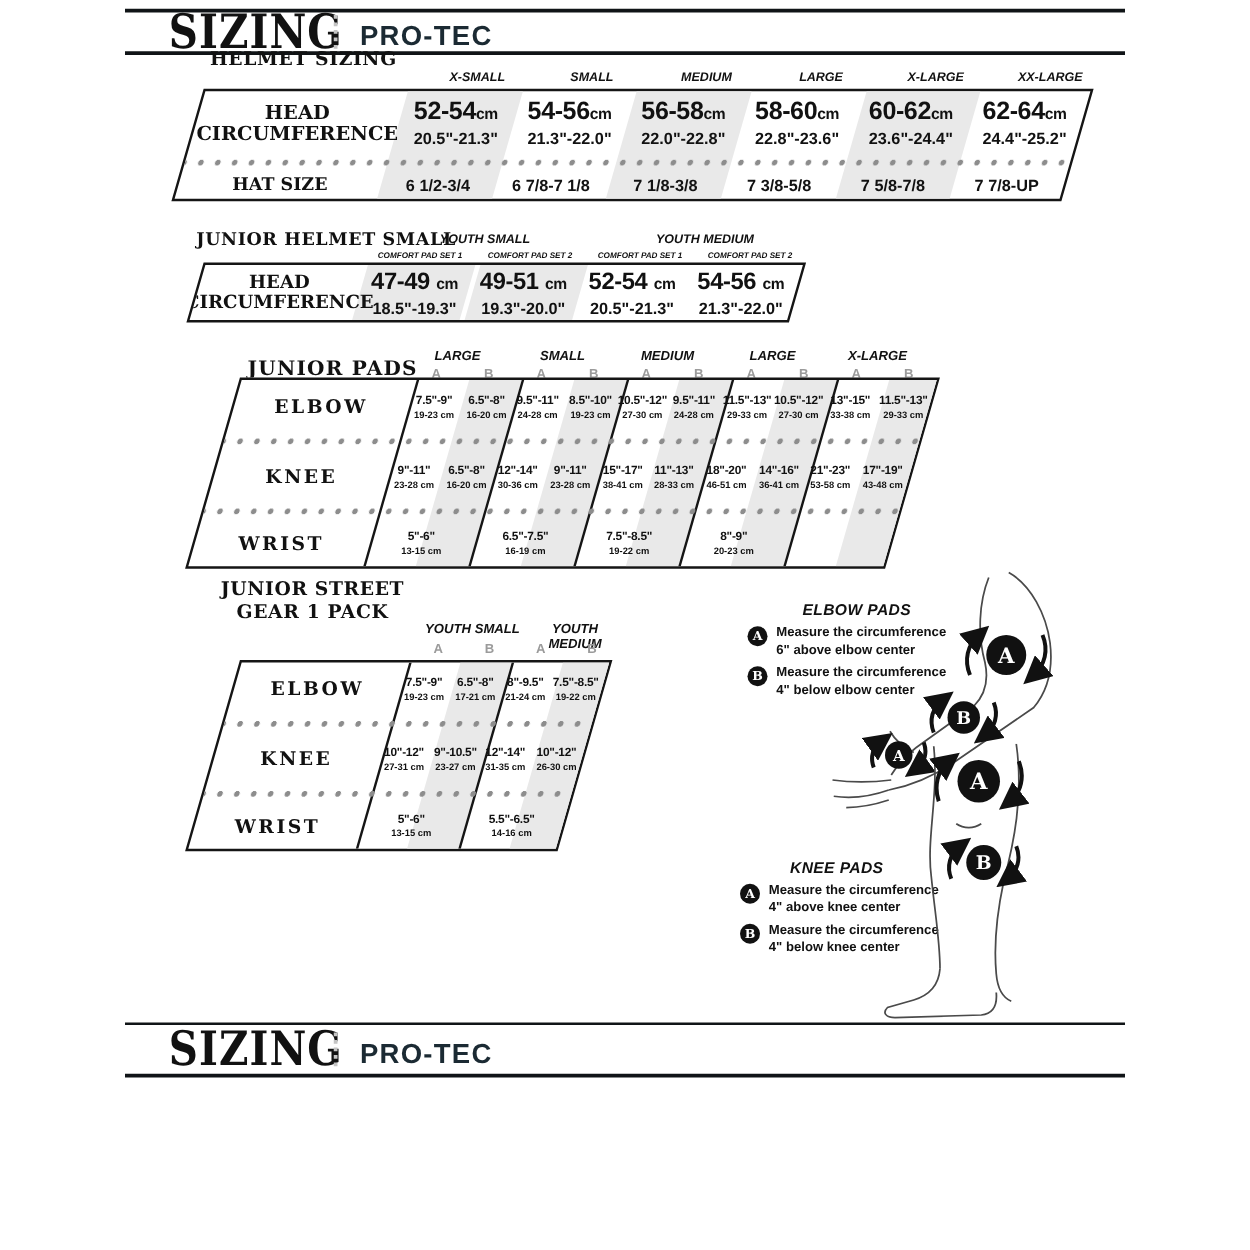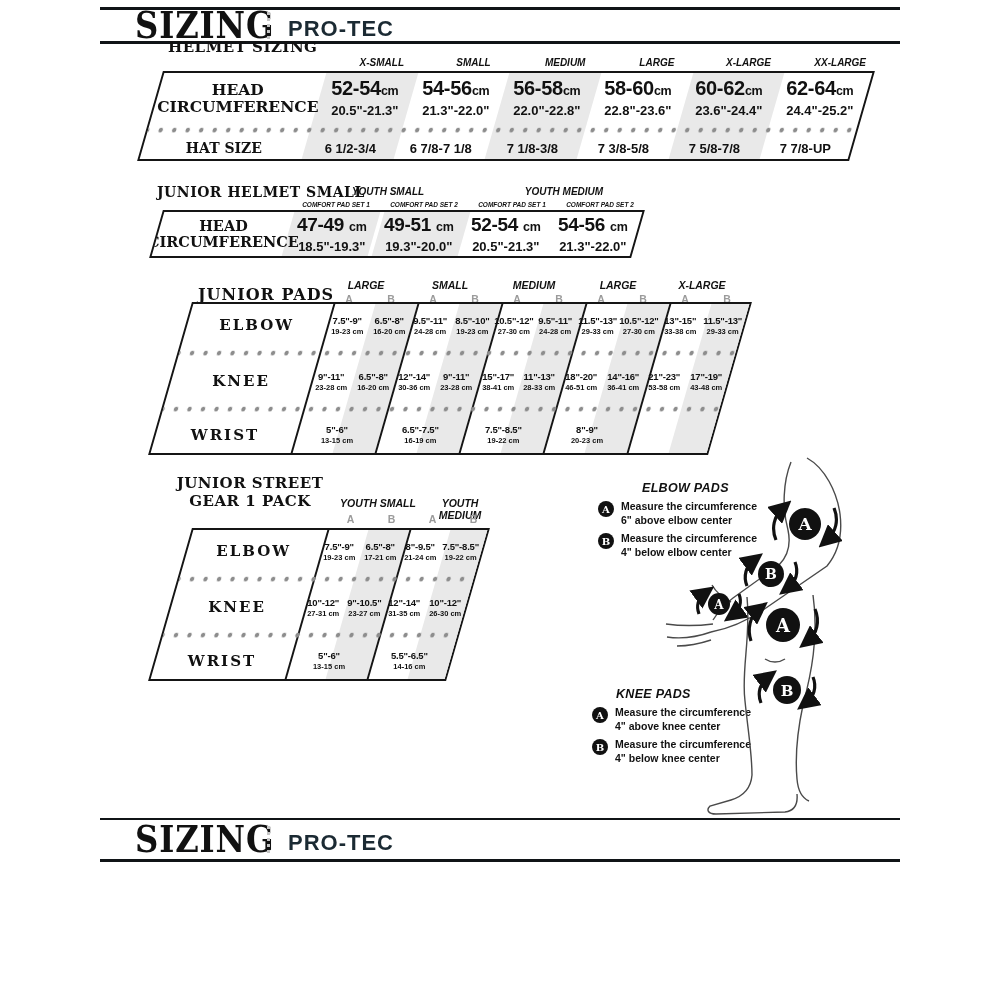--- a/index.html
+++ b/index.html
@@ -371,21 +371,21 @@
         <div class="cell w84">
             <div class="us">
               <div class="sin"></div>
               <div class="scm"></div>
             </div>
           </div>
       </div>
     </div>
   </div>
 
-  <div class="abs slab" style="left:170px;top:474px;width:160px;text-align:center;font-size:15px;line-height:18px;letter-spacing:.5px">
+  <div class="abs slab" style="left:170px;top:462px;width:160px;text-align:center;font-size:15px;line-height:18px;letter-spacing:.5px">
     <span>JUNIOR STREET</span><br><span>GEAR 1 PACK</span>
   </div>
   <div class="hdr-row" style="left:337px;top:497px">
     <span class="hcol w82" style="font-size:10.5px">YOUTH SMALL</span>
     <span class="hcol w82" style="font-size:10.5px">YOUTH MEDIUM</span>
   </div>
   <div class="hdr-row" style="left:330px;top:513px">
     <span class="ab w41">A</span>
       <span class="ab w41">B</span>
     <span class="ab w41">A</span>
@@ -483,21 +483,21 @@
       <div class="gbadge">A</div>
       <div class="gtext"><span>Measure the circumference</span><br><span>6" above elbow center</span></div>
     </div>
     <div class="gitem">
       <div class="gbadge">B</div>
       <div class="gtext"><span>Measure the circumference</span><br><span>4" below elbow center</span></div>
     </div>
   </div>
 
   <div class="abs" style="left:592px;top:687px;width:200px">
-    <div class="gtitle" style="margin-left:24px">KNEE PADS</div>
+    <div class="gtitle" style="margin-left:40px">KNEE PADS</div>
     <div class="gitem">
       <div class="gbadge">A</div>
       <div class="gtext"><span>Measure the circumference</span><br><span>4" above knee center</span></div>
     </div>
     <div class="gitem">
       <div class="gbadge">B</div>
       <div class="gtext"><span>Measure the circumference</span><br><span>4" below knee center</span></div>
     </div>
   </div>
 

